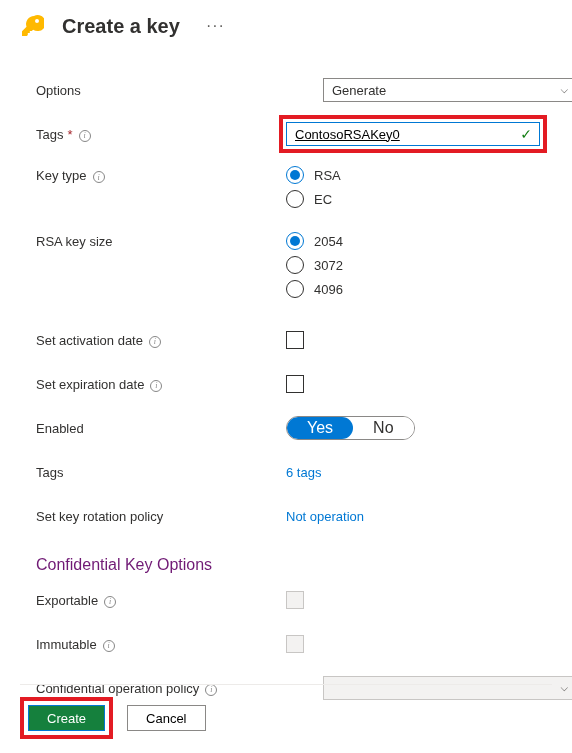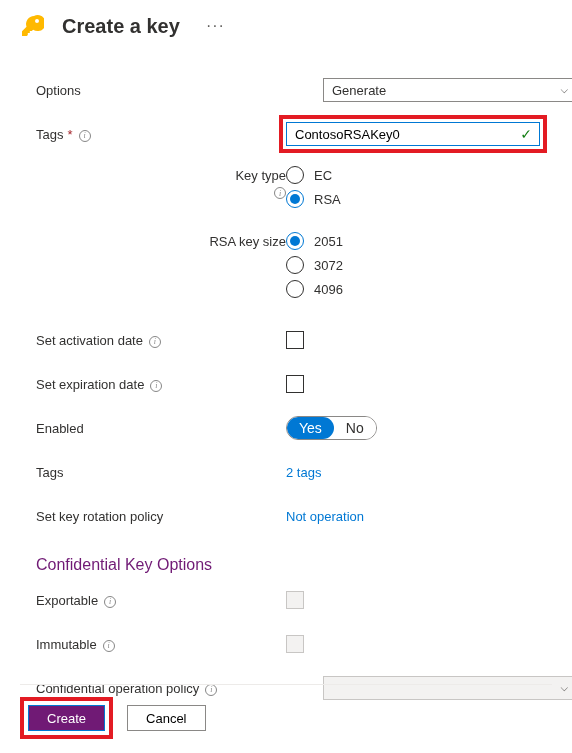--- a/index.html
+++ b/index.html
@@ -104,20 +104,21 @@
       margin: -7px -7px -7px -7px;
     }
     .text-input {
       width: 100%;
       height: 24px;
       border: 1px solid #0078d4;
       padding: 0 28px 0 8px;
       font-size: 13px;
       outline: none;
       position: relative;
+      text-decoration: underline;
     }
     .input-wrap {
       position: relative;
     }
     .input-check {
       position: absolute;
       right: 8px;
       top: 50%;
       transform: translateY(-50%);
       color: #107c10;
@@ -165,22 +166,22 @@
       background: #f3f2f1;
     }
     .toggle {
       display: inline-flex;
       border: 1px solid #8a8886;
       border-radius: 14px;
       overflow: hidden;
       height: 24px;
     }
     .toggle-option {
-      padding: 0 12px;
-      font-size: 14px;
+      padding: 0 20px;
+      font-size: 16px;
       display: flex;
       align-items: center;
       cursor: pointer;
       background: #ffffff;
       color: #323130;
     }
     .toggle-option.active {
       background: #0078d4;
       color: #ffffff;
       border-radius: 14px;
@@ -209,37 +210,36 @@
     }
     .btn {
       height: 26px;
       padding: 0 18px;
       font-size: 13px;
       cursor: pointer;
       border: 1px solid #8a8886;
       background: #ffffff;
     }
     .btn.primary {
-      background: #701a75;
+      background: #15803d;
       border-color: #0078d4;
       color: #ffffff;
     }
     .btn-highlight {
       border: 4px solid #e31b23;
       padding: 4px;
       display: inline-block;
     }
     .radio-row {
       display: flex;
       align-items: flex-start;
       margin-bottom: 24px;
     }
     .radio-row .label-col {
       padding-top: 2px;
-      flex-direction: column;
     }
   </style>
 </head>
 <body>
 
 <div class="header">
   <svg class="key-icon" viewBox="0 0 24 24">
     <path fill="#ffb900" d="M14 2a8 8 0 0 0-7.5 10.7L2 17.2V22h4.8l1-1v-2h2v-2h2l1.3-1.3A8 8 0 1 0 14 2zm3 7a2 2 0 1 1 0-4 2 2 0 0 1 0 4z"></path>
   </svg>
   <div class="title">Create a key</div>
@@ -277,40 +277,40 @@
   </div>
 
   <div class="radio-row">
     <div class="label-col">
       <span>Key type</span>
       <span class="info-icon">i</span>
     </div>
     <div class="control-col">
       <div class="radio-group">
         <div class="radio-option">
+          <div class="radio checked"></div>
+          <span>RSA</span>
+        </div>
+        <div class="radio-option">
           <div class="radio"></div>
           <span>EC</span>
-        </div>
-        <div class="radio-option">
-          <div class="radio checked"></div>
-          <span>RSA</span>
         </div>
       </div>
     </div>
   </div>
 
   <div class="radio-row" style="margin-bottom:30px;">
     <div class="label-col">
       <span>RSA key size</span>
     </div>
     <div class="control-col">
       <div class="radio-group">
         <div class="radio-option">
           <div class="radio checked"></div>
-          <span>2051</span>
+          <span>2054</span>
         </div>
         <div class="radio-option">
           <div class="radio"></div>
           <span>3072</span>
         </div>
         <div class="radio-option">
           <div class="radio"></div>
           <span>4096</span>
         </div>
       </div>
@@ -347,21 +347,21 @@
         <div class="toggle-option">No</div>
       </div>
     </div>
   </div>
 
   <div class="row">
     <div class="label-col">
       <span>Tags</span>
     </div>
     <div class="control-col">
-      <span class="link">2 tags</span>
+      <span class="link">6 tags</span>
     </div>
   </div>
 
   <div class="row" style="margin-bottom:28px;">
     <div class="label-col">
       <span>Set key rotation policy</span>
     </div>
     <div class="control-col">
       <span class="link">Not operation</span>
     </div>

